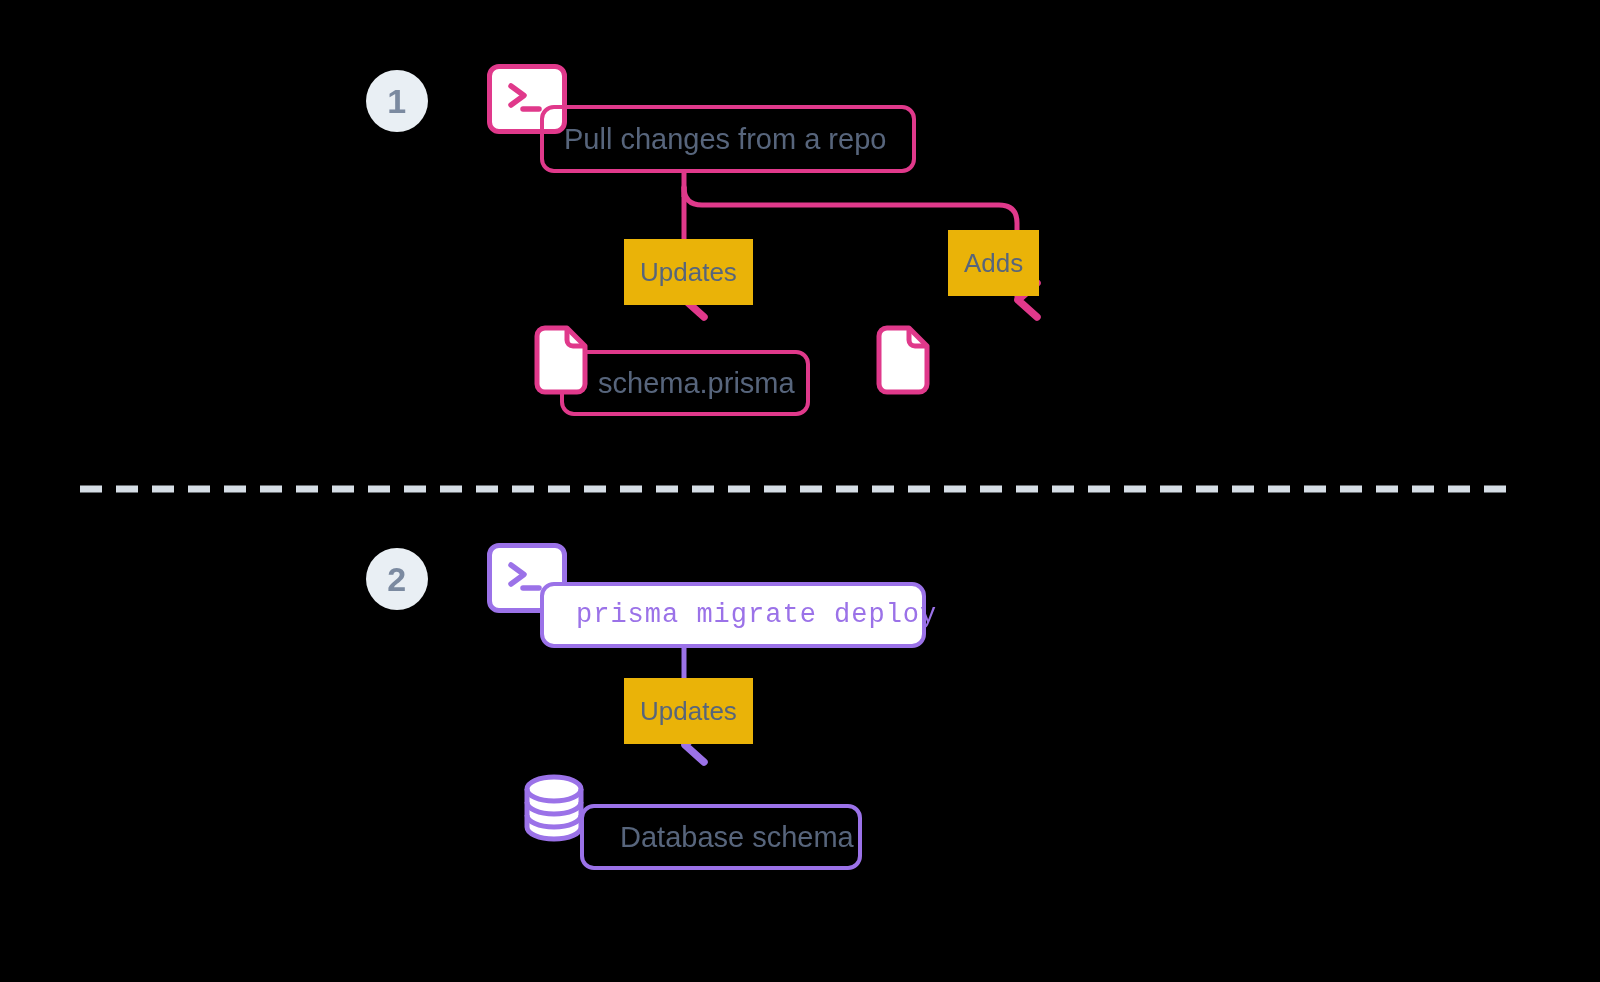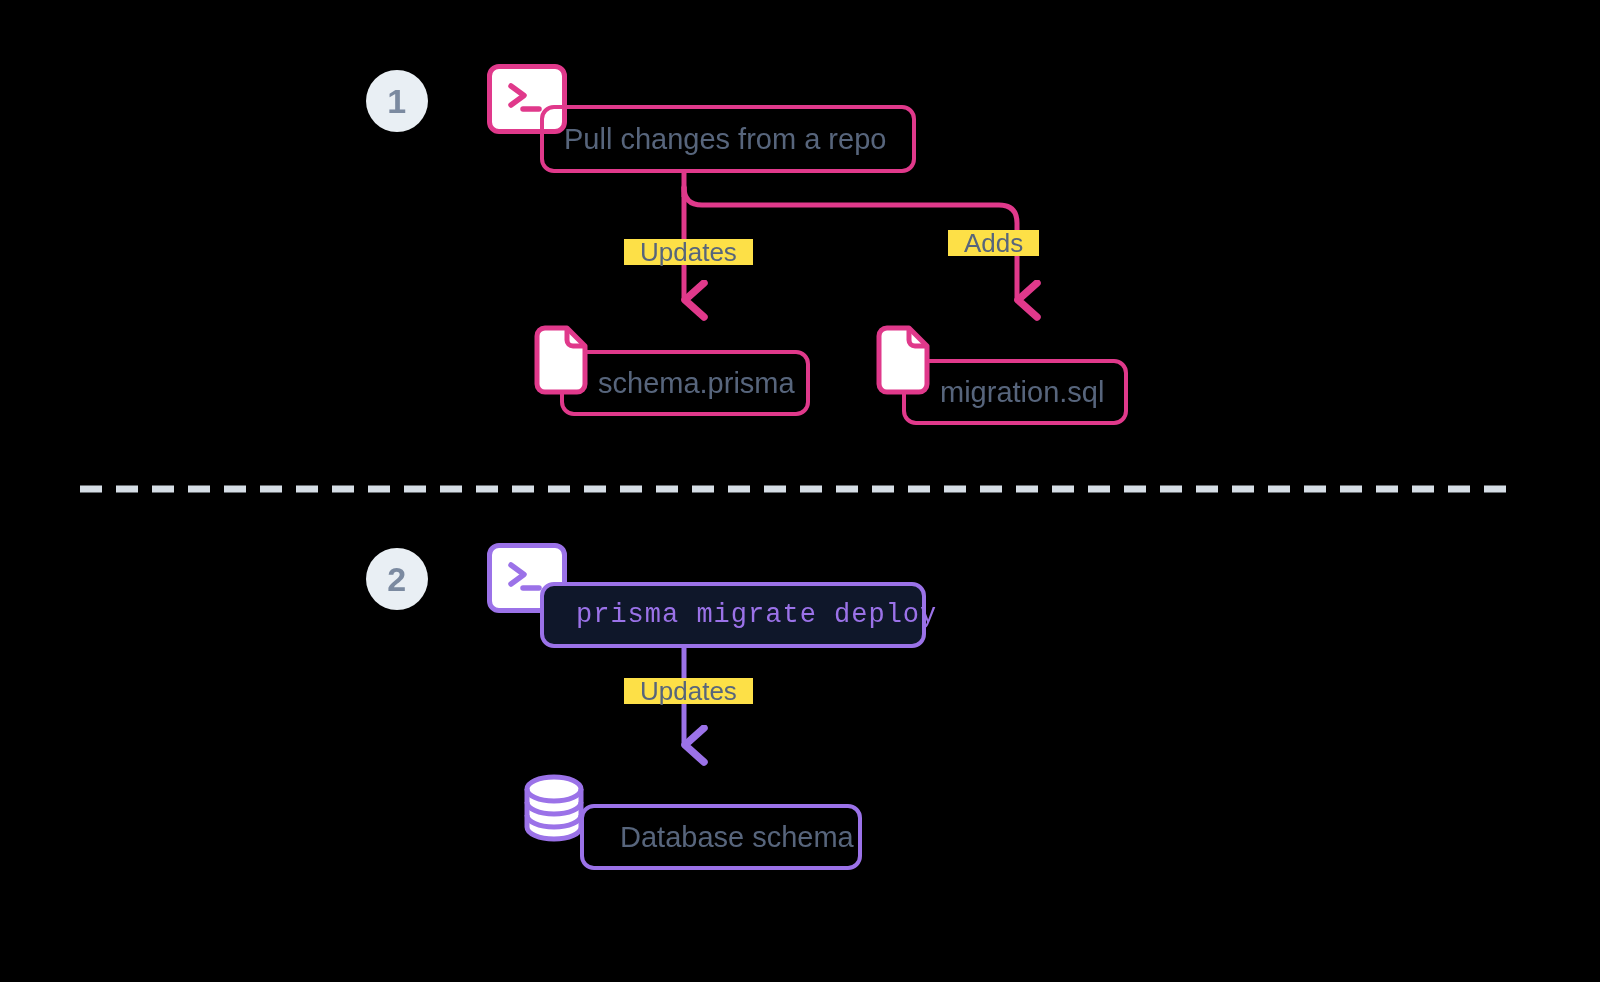--- a/index.html
+++ b/index.html
@@ -38,22 +38,22 @@
     font-family:"Liberation Mono","DejaVu Sans Mono",monospace;
     font-size:27px;letter-spacing:1px;
   }
 
   
   .file-icon{position:absolute;}
   .db-icon{position:absolute;}
 
   
   .edge-label{
-    position:absolute;background:#fde047;color:#57657c;
-    font-size:26px;line-height:1;padding:0 16px;white-space:nowrap;
+    position:absolute;background:#eab308;color:#57657c;
+    font-size:26px;line-height:1;padding:20px 16px;white-space:nowrap;
     display:flex;align-items:center;justify-content:center;
   }
 </style>
 </head>
 <body>
 
 <div class="stage">
 
   <svg class="svg-layer" viewBox="0 0 1600 982" xmlns="http://www.w3.org/2000/svg">
     <defs>
@@ -106,42 +106,39 @@
   <div class="node-box" style="left:560px;top:350px;width:250px;height:66px;border-color:#e0398b;background:transparent;">
     <span class="node-label" style="padding-left:34px;">schema.prisma</span>
   </div>
   <div class="file-icon" style="left:531px;top:325px;">
     <svg width="60" height="70" viewBox="0 0 60 70">
       <path d="M6,11 a8,8 0 0 1 8,-8 L36,3 L54,21 L54,59 a8,8 0 0 1 -8,8 L14,67 a8,8 0 0 1 -8,-8 Z" fill="#ffffff" stroke="#e0398b" stroke-width="5" stroke-linejoin="round"></path>
       <path d="M36,3 L36,15 a6,6 0 0 0 6,6 L54,21" fill="none" stroke="#e0398b" stroke-width="5" stroke-linejoin="round"></path>
     </svg>
   </div>
 
-  <div class="node-box" style="left:902px;top:359px;width:226px;height:66px;border-color:#e0398b;background:transparent;">
-    <span class="node-label" style="padding-left:34px;">migration.sql</span>
-  </div>
   <div class="file-icon" style="left:873px;top:325px;">
     <svg width="60" height="70" viewBox="0 0 60 70">
       <path d="M6,11 a8,8 0 0 1 8,-8 L36,3 L54,21 L54,59 a8,8 0 0 1 -8,8 L14,67 a8,8 0 0 1 -8,-8 Z" fill="#ffffff" stroke="#e0398b" stroke-width="5" stroke-linejoin="round"></path>
       <path d="M36,3 L36,15 a6,6 0 0 0 6,6 L54,21" fill="none" stroke="#e0398b" stroke-width="5" stroke-linejoin="round"></path>
     </svg>
   </div>
 
   <div class="step-badge" style="left:366px;top:548px;background:#e9eff4;color:#7b8aa0;">
     <span>2</span>
   </div>
 
   <div class="term-tile" style="left:487px;top:543px;border-color:#9b72e8;">
     <svg width="44" height="38" viewBox="0 0 44 38">
       <path d="M6,6 L19,15.5 L6,25" fill="none" stroke="#9b72e8" stroke-width="5.5" stroke-linecap="round" stroke-linejoin="round"></path>
       <path d="M18,29 L34,29" fill="none" stroke="#9b72e8" stroke-width="5.5" stroke-linecap="round"></path>
     </svg>
   </div>
 
-  <div class="node-box mono" style="left:540px;top:582px;width:386px;height:66px;border-color:#9b72e8;background:#0f172a;">
+  <div class="node-box mono" style="left:540px;top:582px;width:386px;height:66px;border-color:#9b72e8;background:#ffffff;">
     <span class="node-label" style="color:#9b72e8;padding-left:32px;">prisma migrate deploy</span>
   </div>
 
   <div class="edge-label" style="left:624px;top:678px;">
     <span>Updates</span>
   </div>
 
   <div class="node-box" style="left:580px;top:804px;width:282px;height:66px;border-color:#9b72e8;background:transparent;">
     <span class="node-label" style="padding-left:36px;">Database schema</span>
   </div>

